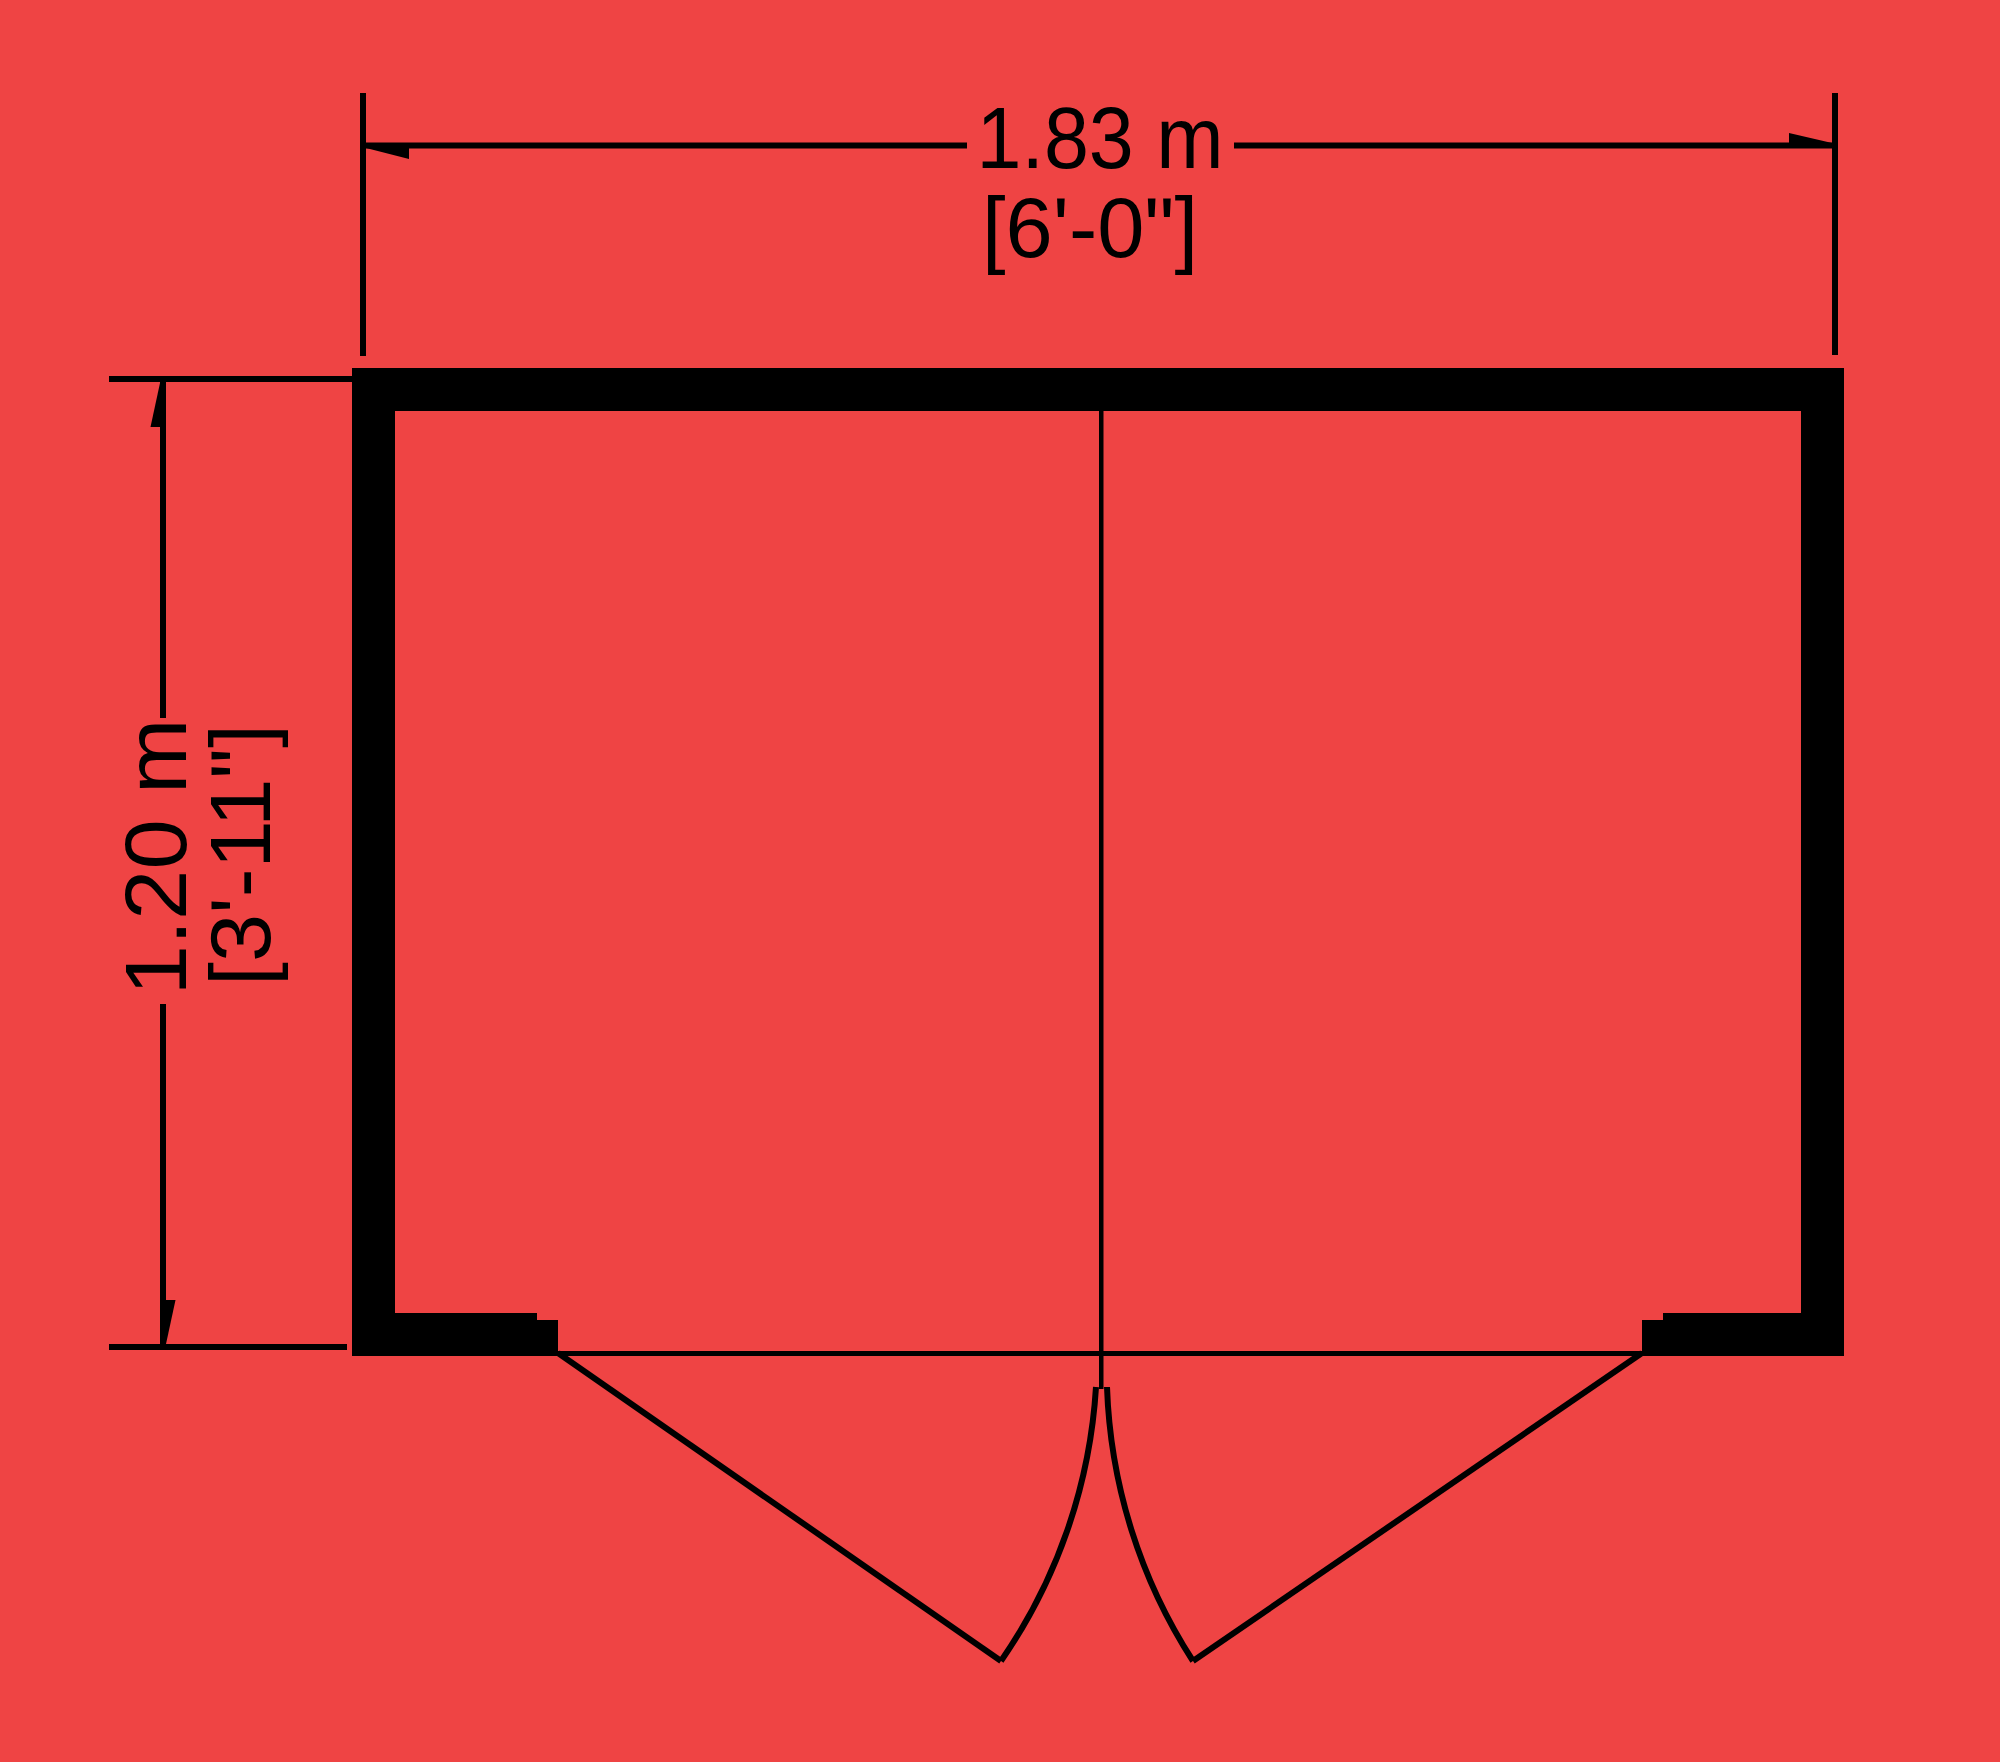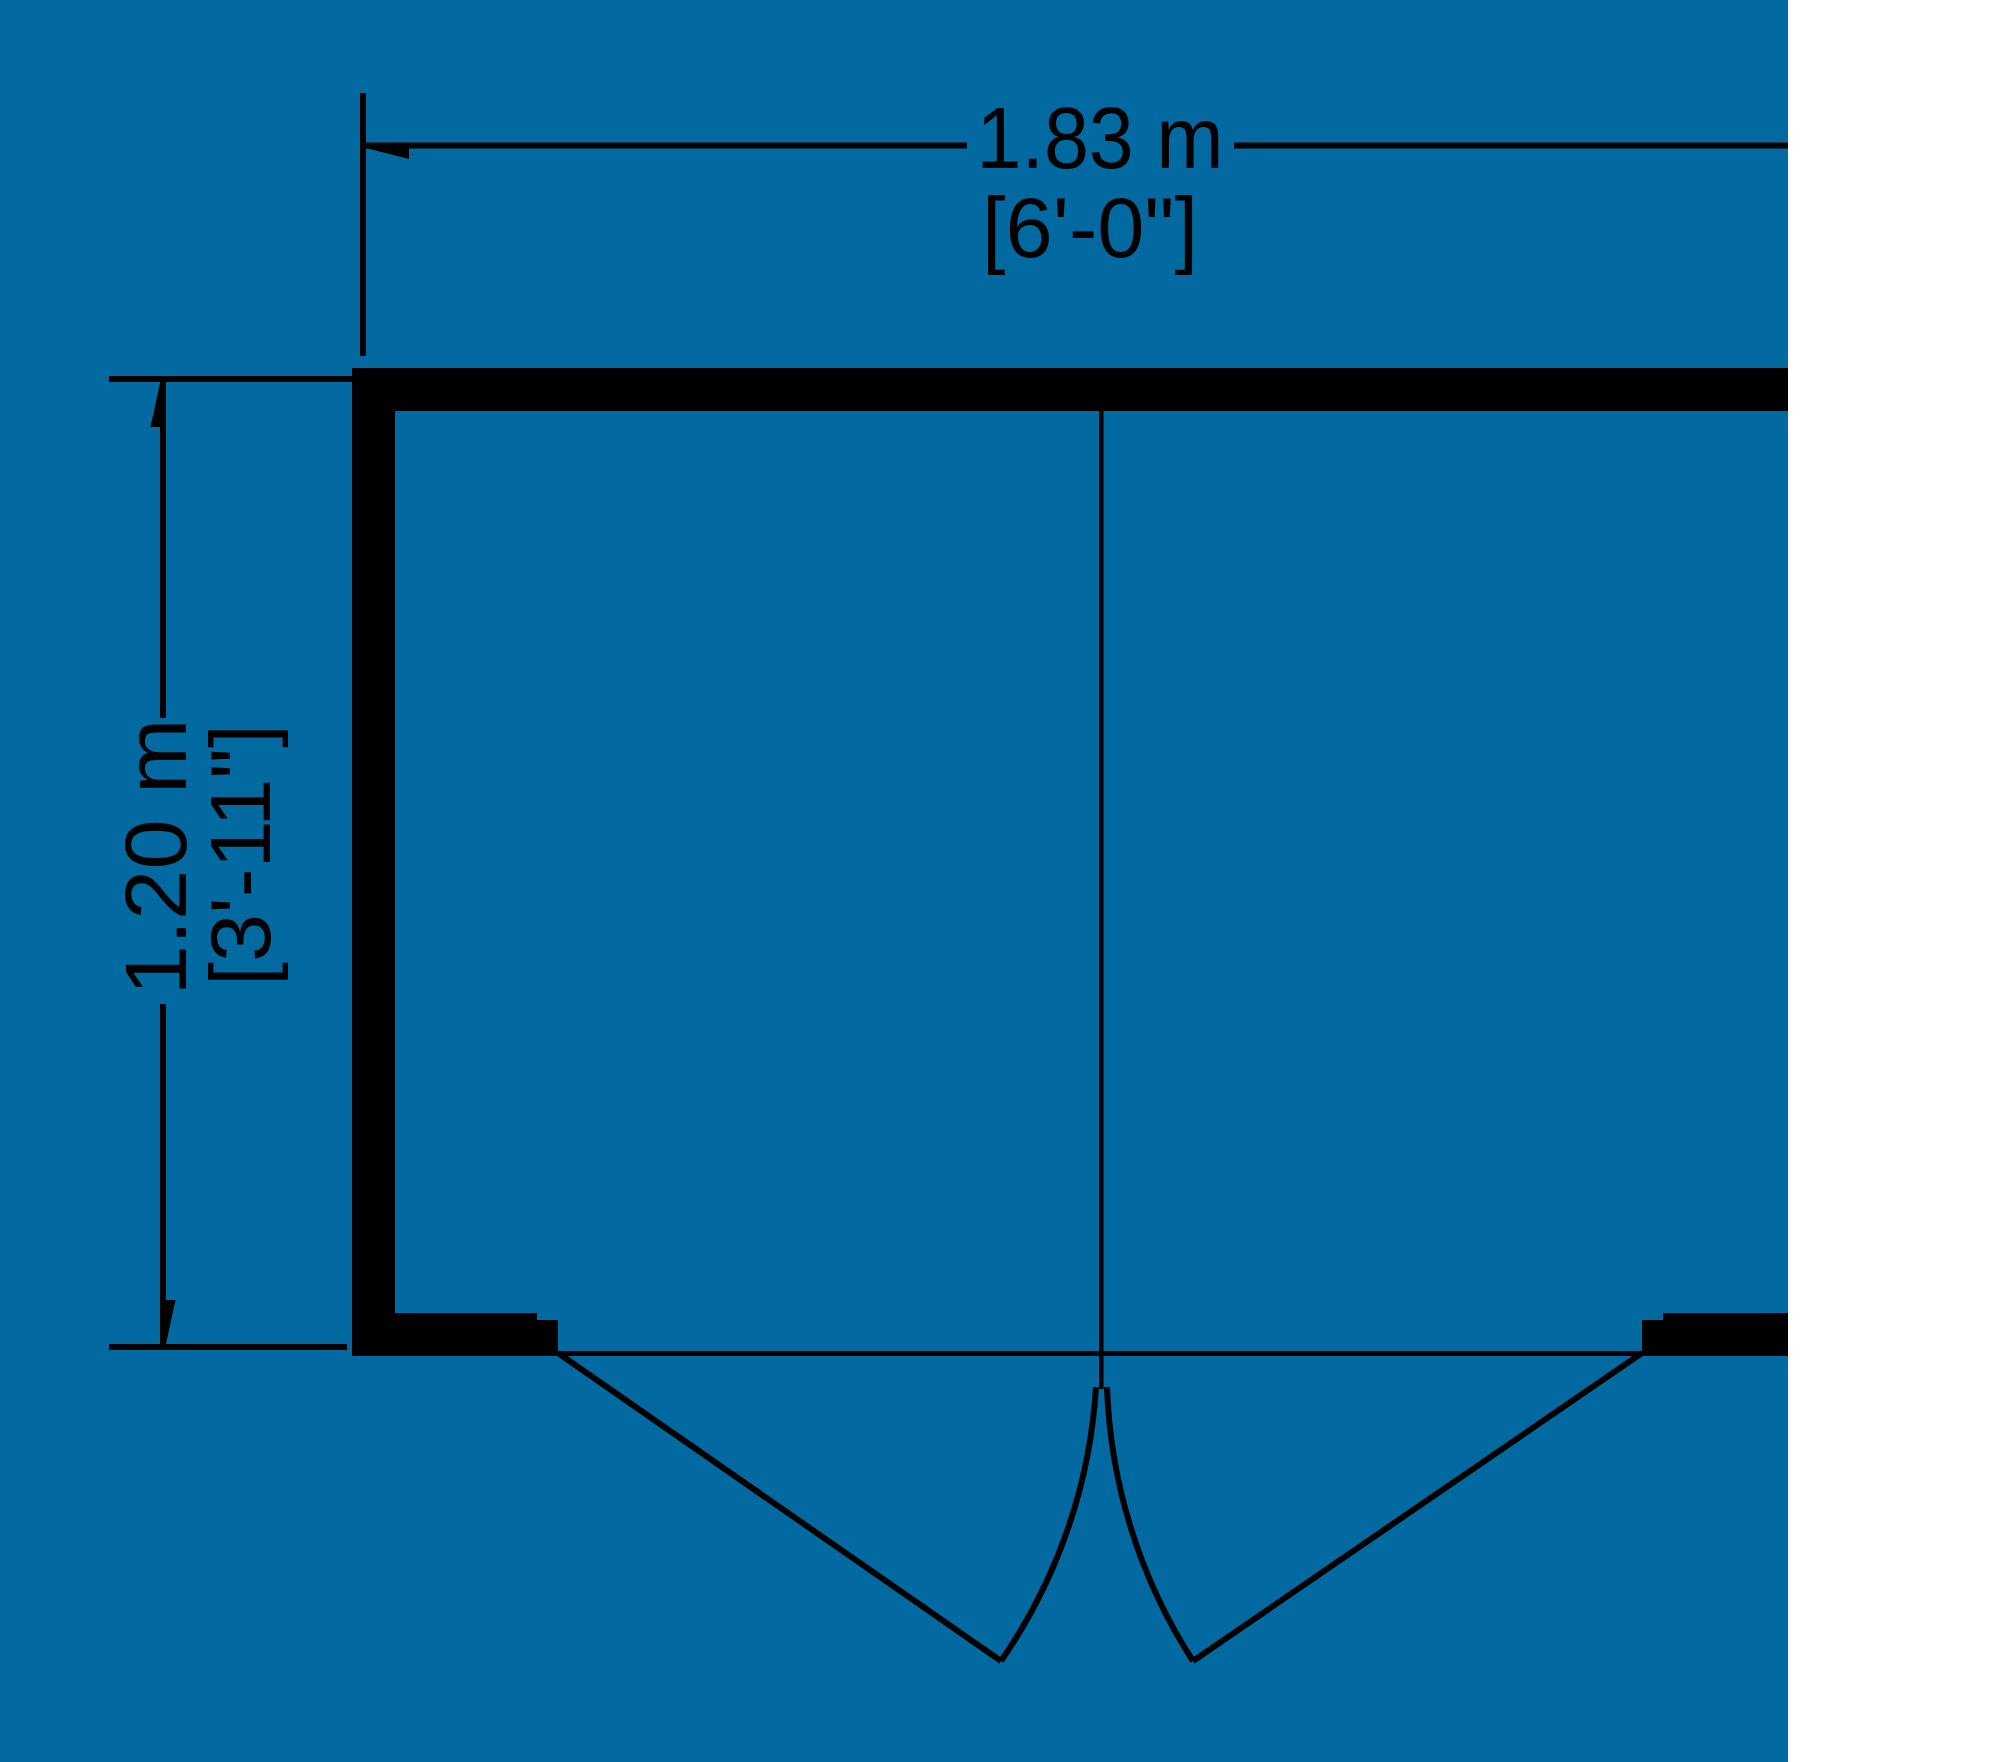--- a/index.html
+++ b/index.html
@@ -1,16 +1,16 @@
 <!DOCTYPE html>
 <html><head>
 <meta charset="utf-8">
 <style>
 html,body{margin:0;padding:0;background:#ffffff;}
-#page{position:relative;width:1788px;height:1762px;background:#0369a1;overflow:hidden;}
+#page{position:relative;width:2000px;height:1762px;background:#ef4444;overflow:hidden;}
 svg{position:absolute;left:0;top:0;}
 text{font-family:"Liberation Sans",sans-serif;fill:#000;}
 </style>
 </head>
 <body>
 <div id="page">
 <svg width="2000" height="1762" viewBox="0 0 2000 1762">
 
   <rect x="352" y="368" width="1492" height="43" fill="#000"></rect>
 

